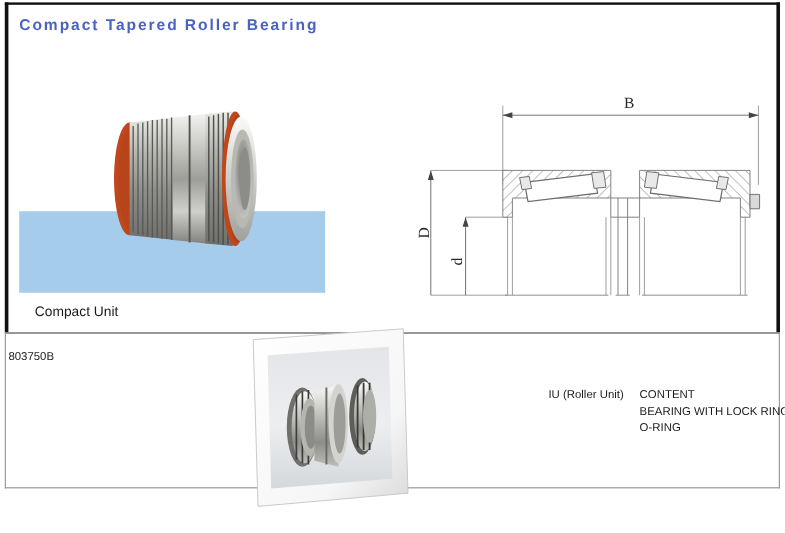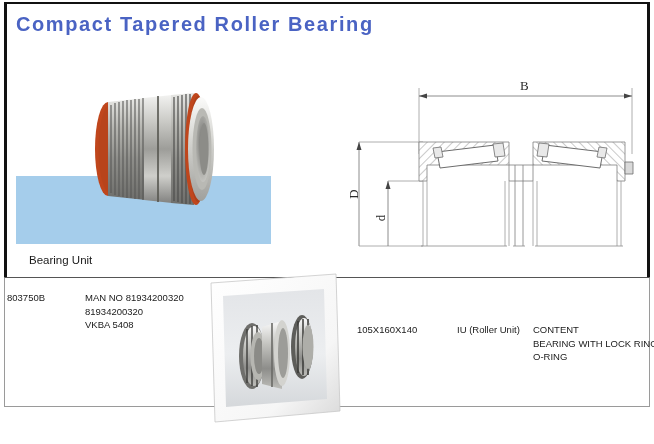--- a/index.html
+++ b/index.html
@@ -29,21 +29,21 @@
     border-right: 3px solid #111111;
     border-top: 2px solid #111111;
     box-sizing: border-box;
     background: #ffffff;
   }
 
   #title {
     position: absolute;
     left: 9px;
     top: 9px;
-    font-size: 20px;
+    font-size: 13px;
     font-weight: bold;
     color: #4a63c3;
     letter-spacing: 1.6px;
     white-space: nowrap;
     font-family: "Liberation Sans", sans-serif;
   }
 
   
   #photo-area {
     position: absolute;
@@ -202,21 +202,21 @@
         <ellipse cx="128" cy="73" rx="11" ry="56" fill="#c0461c"></ellipse>
         <ellipse cx="130" cy="73" rx="9" ry="53" fill="#ae3f19"></ellipse>
 
         <ellipse cx="133" cy="73" rx="13" ry="52" fill="url(#steelC)"></ellipse>
         <ellipse cx="134" cy="73" rx="9.5" ry="41" fill="#b9b9b4"></ellipse>
         <ellipse cx="135" cy="73" rx="7" ry="33" fill="url(#boreG)"></ellipse>
         <ellipse cx="136" cy="73" rx="4.5" ry="26" fill="#8c8c88"></ellipse>
       </svg>
     </div>
 
-    <div id="insert-unit-label">Bearing Unit</div>
+    <div id="insert-unit-label">Compact Unit</div>
 
     <div id="drawing-area">
       <svg width="310" height="195" viewBox="0 0 310 195">
         <defs>
           <pattern id="hatch" width="6" height="6" patternUnits="userSpaceOnUse" patternTransform="rotate(45)">
             <rect width="6" height="6" fill="#ffffff"></rect>
             <line x1="0" y1="0" x2="0" y2="6" stroke="#8a8a8a" stroke-width="0.9"></line>
           </pattern>
           <pattern id="hatch2" width="6" height="6" patternUnits="userSpaceOnUse" patternTransform="rotate(-45)">
             <rect width="6" height="6" fill="#ffffff"></rect>
@@ -278,25 +278,20 @@
       <div class="dim-letter" style="left:183px; top:16px;">B</div>
       <div class="dim-letter rot" style="left:12px; top:124px;">D</div>
       <div class="dim-letter rot" style="left:41px; top:148px;">d</div>
     </div>
   </div>
 
   <div id="lower-panel">
 
     <div class="spec-col" id="col-partno">803750B</div>
 
-    <div class="spec-col" id="col-refs">
-      <div>MAN NO 81934200320</div>
-      <div>81934200320</div>
-      <div>VKBA 5408</div>
-    </div>
 
     <svg id="framed-photo" viewBox="0 0 135 155" preserveAspectRatio="none">
       <defs>
         <linearGradient id="frameG" x1="0" y1="0" x2="1" y2="1">
           <stop offset="0%" stop-color="#ffffff"></stop>
           <stop offset="70%" stop-color="#f6f6f6"></stop>
           <stop offset="100%" stop-color="#d9d9d9"></stop>
         </linearGradient>
         <linearGradient id="plateG" x1="0" y1="0" x2="0" y2="1">
           <stop offset="0%" stop-color="#e3e5e8"></stop>
@@ -337,21 +332,20 @@
         <g stroke="#383836" stroke-width="1.5">
           <line x1="90" y1="50" x2="90" y2="102"></line>
           <line x1="95" y1="48" x2="95" y2="104"></line>
           <line x1="100" y1="48" x2="100" y2="104"></line>
         </g>
         <ellipse cx="100" cy="76" rx="5.5" ry="22" fill="#aeaea9"></ellipse>
       </g>
     </svg>
 
     <div class="spec-col" id="col-dims">
-      <div>105X160X140</div>
     </div>
 
     <div class="spec-col" id="col-type">
       <div>IU (Roller Unit)</div>
     </div>
 
     <div class="spec-col" id="col-content">
       <div>CONTENT</div>
       <div>BEARING WITH LOCK RING &amp;</div>
       <div>O-RING</div>

